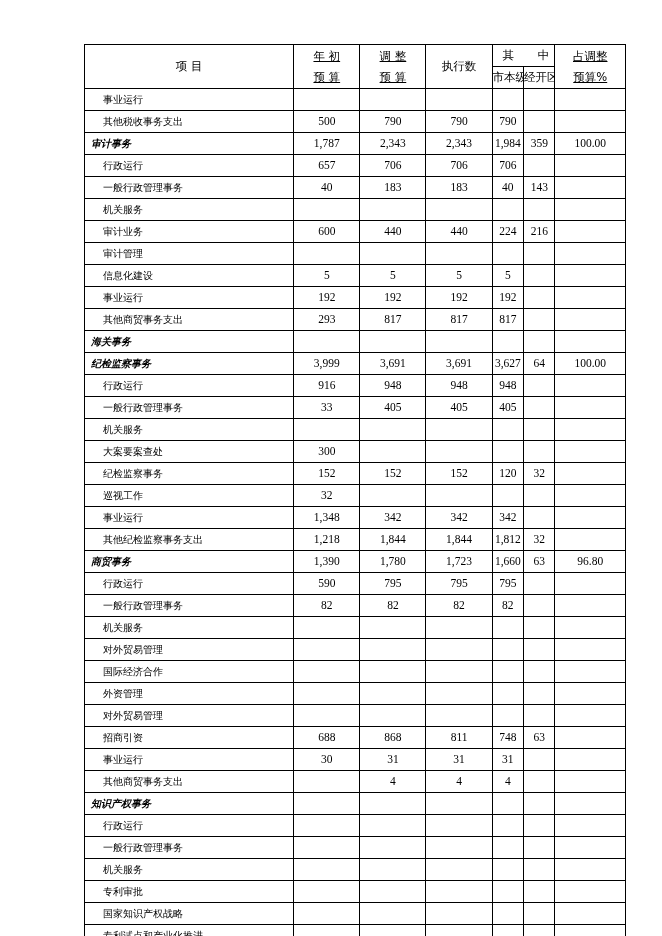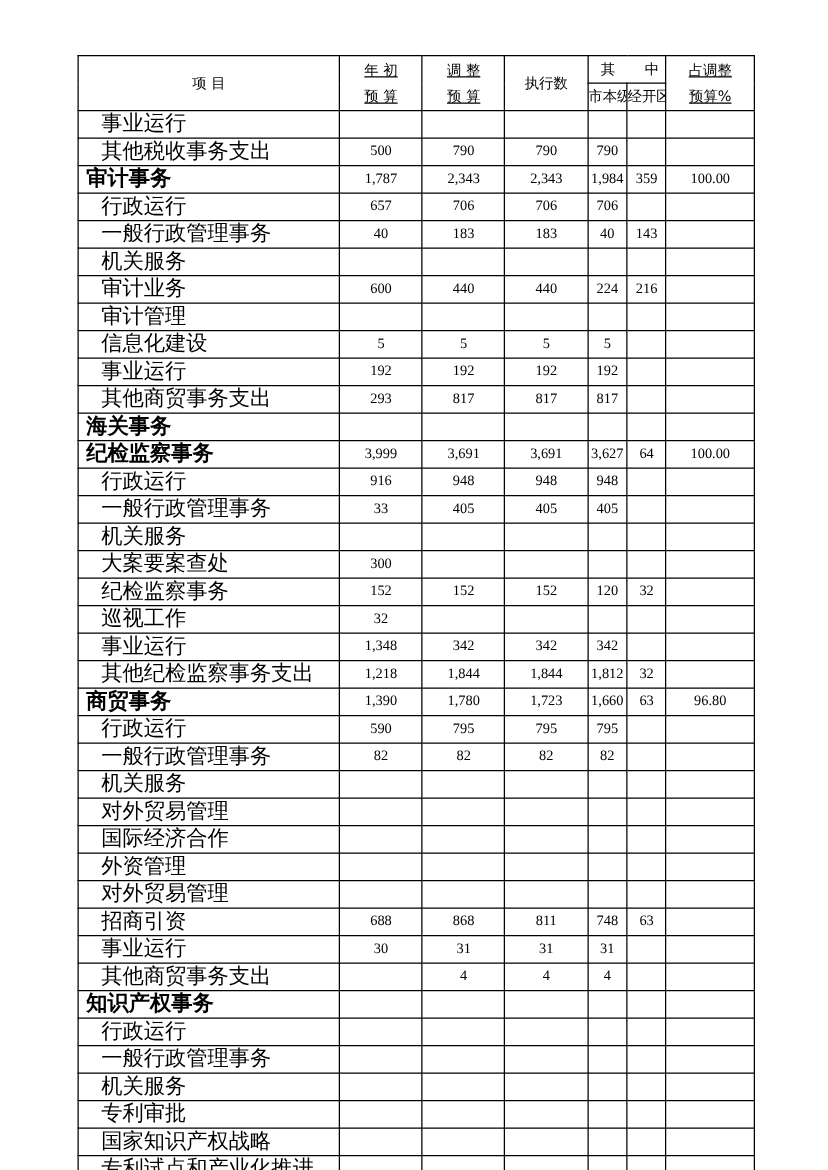--- a/index.html
+++ b/index.html
@@ -11,21 +11,21 @@
     width: 662px;
     height: 936px;
     font-family: "DejaVu Sans", "Liberation Sans", sans-serif;
     color: #000000;
   }
   .page {
     position: relative;
     width: 662px;
     height: 936px;
     box-sizing: border-box;
-    padding: 44px 58px 0 62px;
+    padding: 44px 58px 0 84px;
   }
   table.budget {
     border-collapse: collapse;
     table-layout: fixed;
     width: 542px;
     font-size: 11px;
   }
   table.budget th, table.budget td {
     border: 1px solid #000000;
     padding: 0;
@@ -65,25 +65,26 @@
   }
   .qizhong {
     letter-spacing: 10px;
     text-indent: 10px;
     text-align: center;
   }
   
   td.item {
     text-align: left;
     padding-left: 8px;
-    font-size: 17px;
+    font-size: 10px;
   }
   td.item.lvl1 {
     font-weight: bold;
     padding-left: 6px;
+    font-style: italic;
   }
   td.item.lvl2 {
     padding-left: 18px;
   }
   td.num {
     text-align: center;
     font-size: 11.5px;
     font-family: "Liberation Serif", "DejaVu Serif", serif;
   }
   

